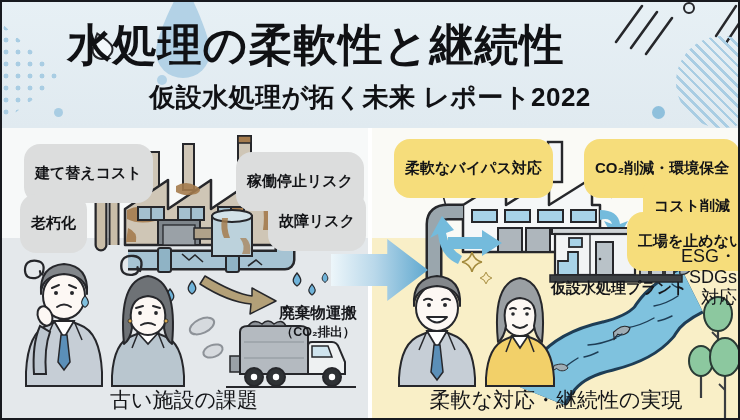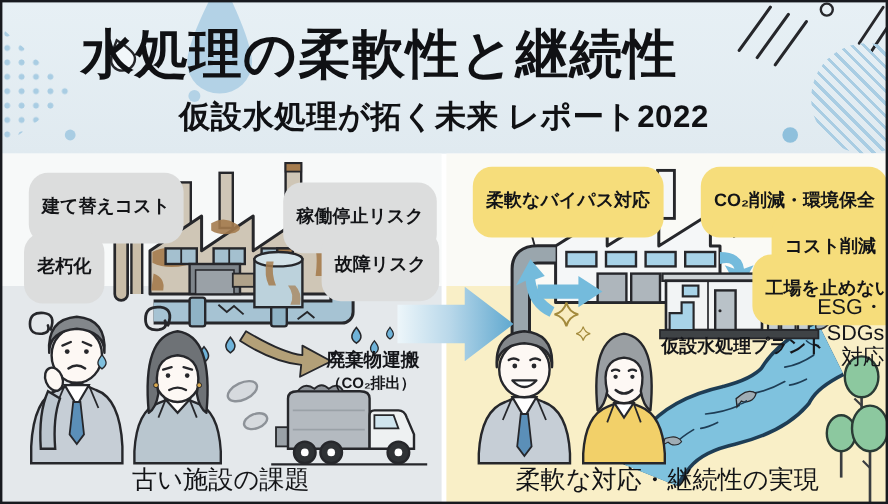--- a/index.html
+++ b/index.html
@@ -30,21 +30,21 @@
   .right-panel{position:absolute;left:372px;top:128px;width:368px;height:292px;
     background:linear-gradient(180deg,#fafaf6 0,#fafaf6 110px,#f9efc7 110px,#f9efc7 100%);}
   .panel-svg{position:absolute;left:0;top:0;}
   
   .pill{position:absolute;font-size:15px;font-weight:800;line-height:1.25;
     padding:20px 11px;border-radius:16px;white-space:nowrap;z-index:10;color:#131417;}
   .pill.gray{background:#dcdddd;}
   .pill.yellow{background:#f6dd7b;}
   .caption{position:absolute;left:0;top:258px;width:100%;text-align:center;
     font-size:21px;font-weight:400;color:#131417;z-index:12;}
-  .waste{position:absolute;left:272px;top:290px;width:92px;text-align:left;z-index:11;}
+  .waste{position:absolute;left:272px;top:303px;width:92px;text-align:center;z-index:11;}
   .waste .l1{font-size:15.5px;font-weight:800;}
   .waste .l2{font-size:12.5px;font-weight:800;}
   .plant-label{position:absolute;left:551px;top:279px;font-size:15px;font-weight:800;z-index:11;}
   .esg{position:absolute;left:645px;top:246px;width:92px;text-align:right;z-index:11;
     font-size:18px;font-weight:400;line-height:1.15;}
   
   .big-arrow{position:absolute;left:331px;top:239px;width:97px;height:62px;z-index:20;
     background:linear-gradient(90deg,#edf6fa 0%,#b9d8ea 45%,#5fa8cf 100%);
     clip-path:polygon(0 24%,58% 24%,58% 0,100% 50%,58% 100%,58% 76%,0 76%);}
 </style>

